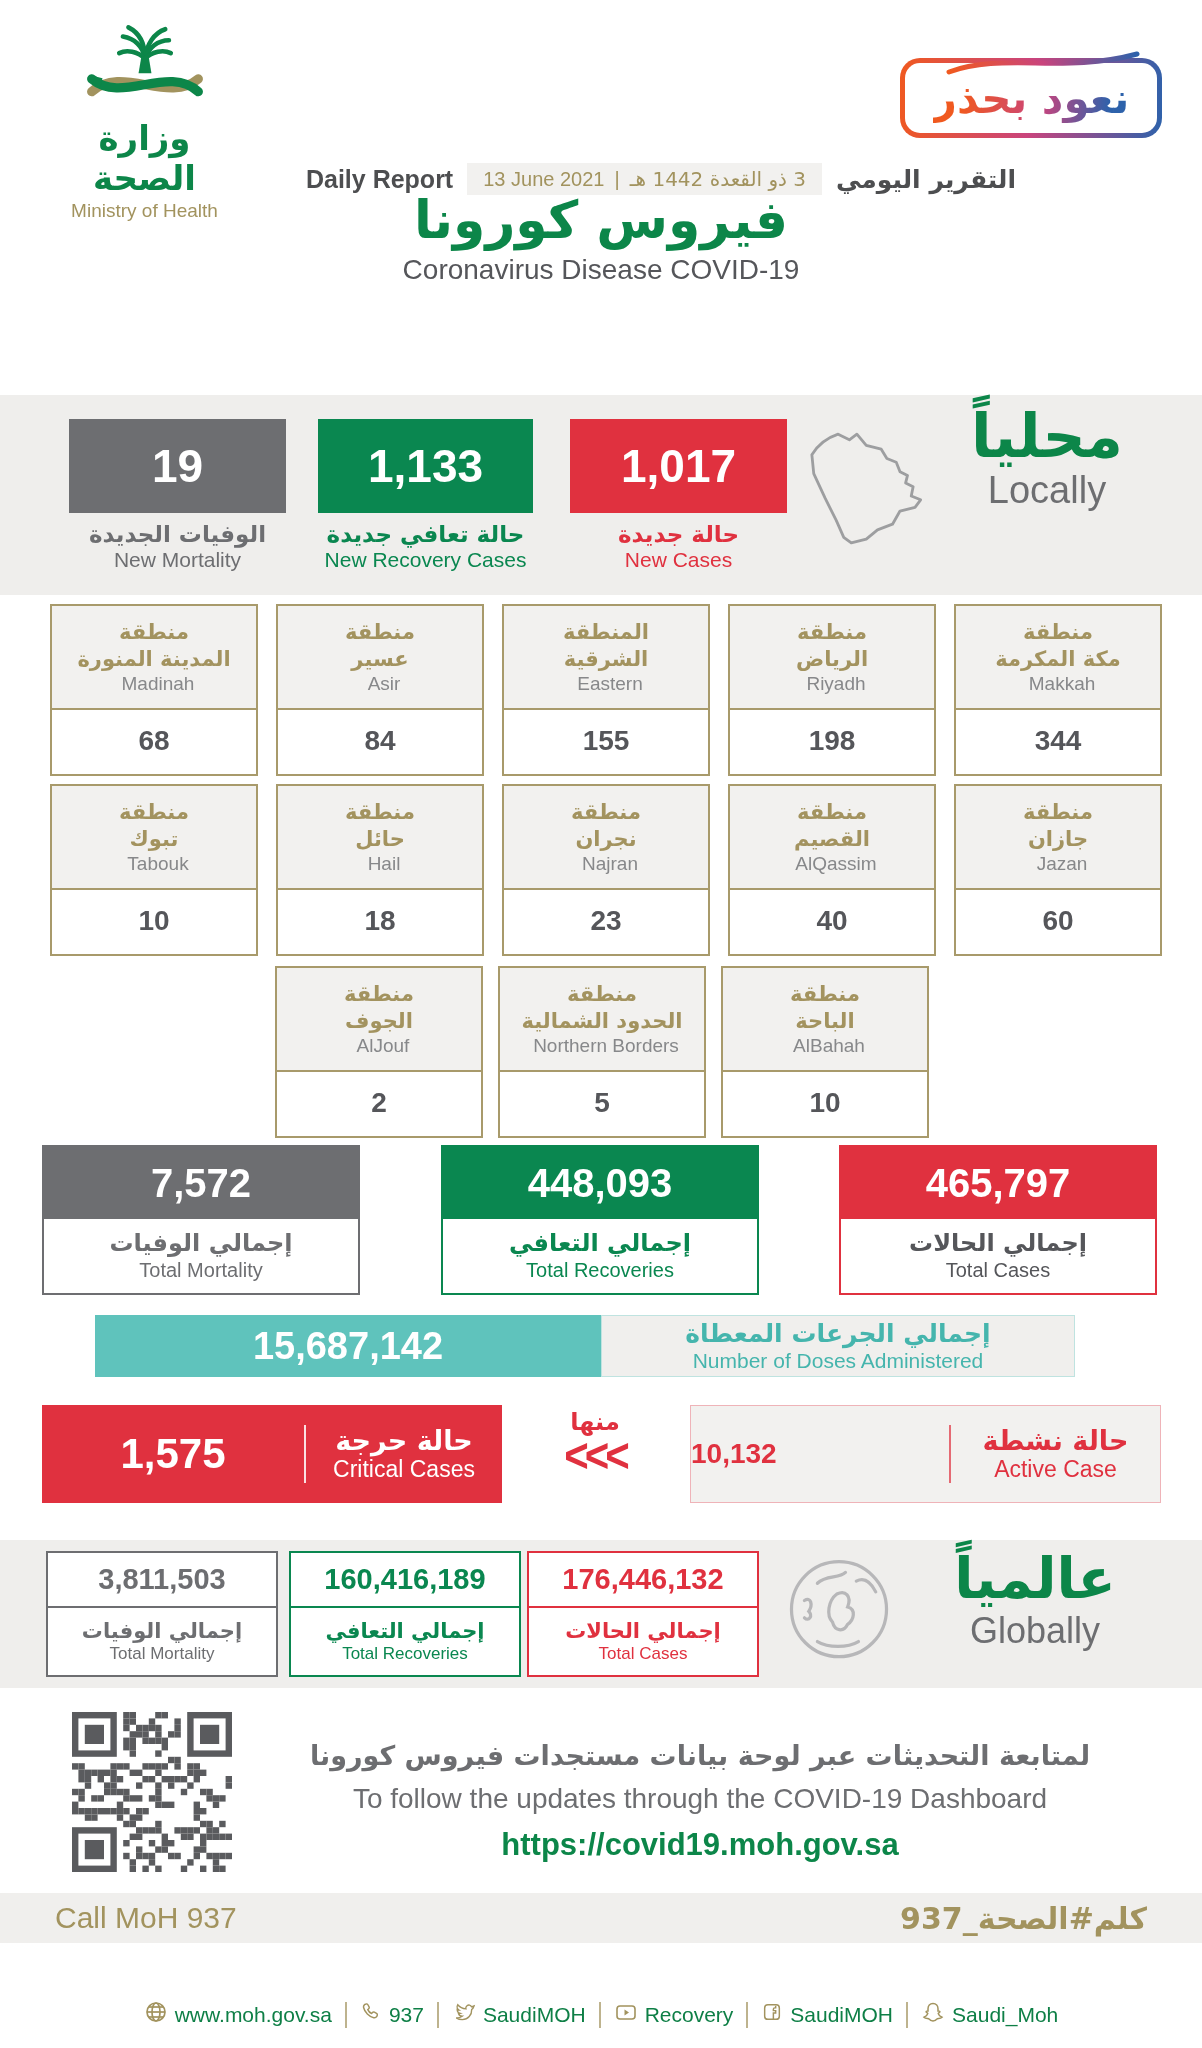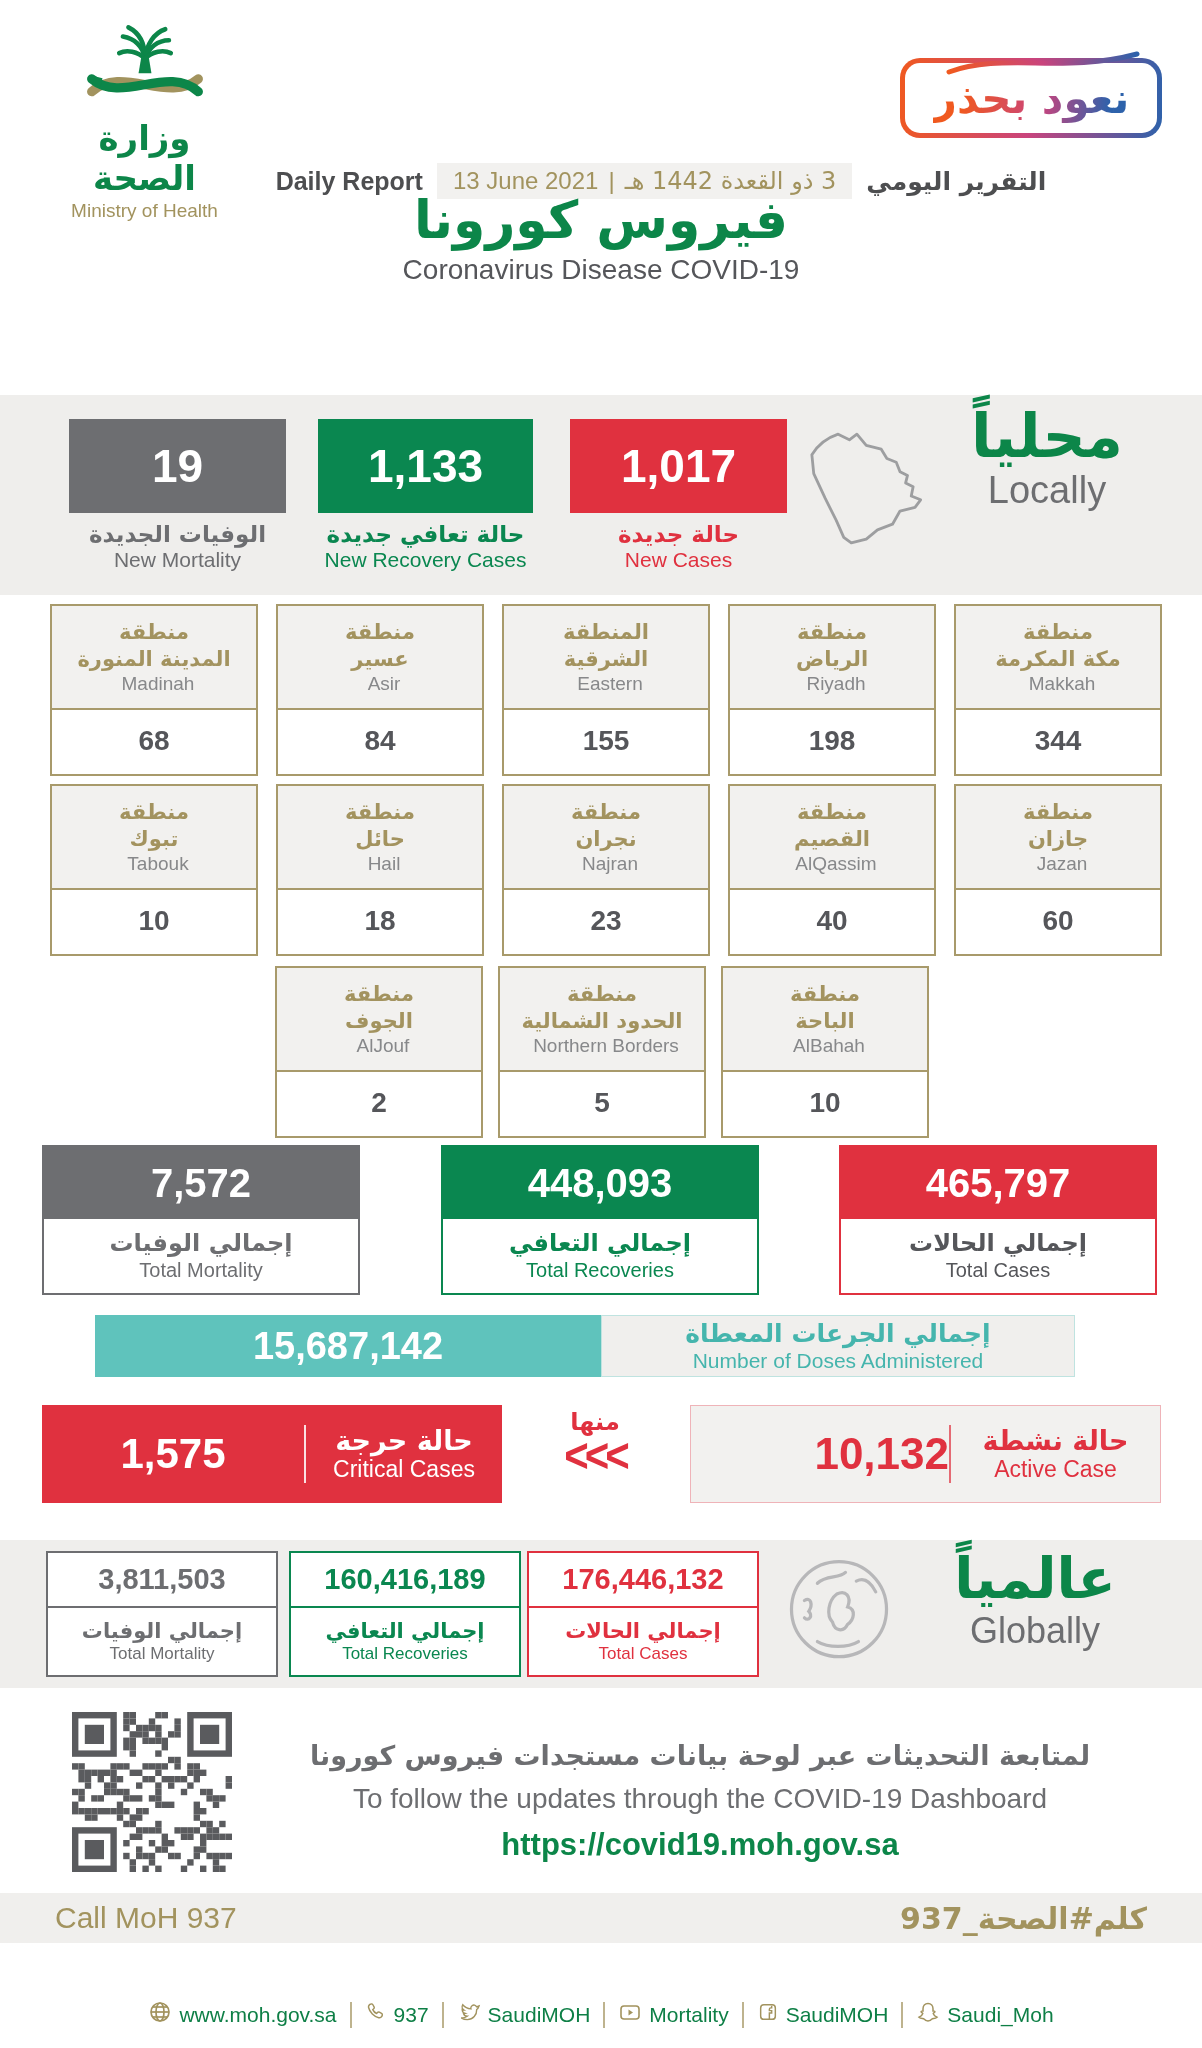--- a/index.html
+++ b/index.html
@@ -17,21 +17,21 @@
                     linear-gradient(95deg,#f0591f,#c9447d 50%,#2d62ab) border-box;
          display:flex;align-items:center;justify-content:center;}
   .badge-swoosh{position:absolute;top:-15px;right:14px;}
   .badge-text{font-size:42px;font-weight:bold;
          background:linear-gradient(95deg,#f0591f 15%,#c9447d 55%,#2d62ab 90%);
          -webkit-background-clip:text;background-clip:text;color:transparent;}
   .date-row{position:absolute;top:163px;left:0;right:0;display:flex;justify-content:center;
             align-items:center;gap:14px;padding-left:120px;}
   .daily-report{color:#4d4e50;font-size:25px;font-weight:600;}
   .date-pill{background:#f2f1ef;padding:4px 16px;display:flex;align-items:center;gap:10px;
-             font-size:24px;color:#a2935e;}
+             font-size:20px;color:#a2935e;}
   .report-ar{color:#4d4e50;font-size:25px;font-weight:bold;}
   .title{position:absolute;top:190px;left:0;right:0;text-align:center;
          font-size:52px;font-weight:bold;color:#0c8649;}
   .subtitle{position:absolute;top:254px;left:0;right:0;text-align:center;
             font-size:28px;font-weight:500;color:#55565a;}
 
   
   .band1{position:absolute;top:395px;left:0;width:1202px;height:200px;background:#efeeec;}
   .stat-box{position:absolute;top:24px;height:94px;display:flex;align-items:center;
             justify-content:center;color:#fff;font-size:46px;font-weight:bold;}
@@ -84,21 +84,21 @@
   .vdiv{width:2px;height:58px;background:rgba(255,255,255,.85);}
   .crit-labs{flex:1;text-align:center;}
   .crit-labs .ar{font-size:27px;font-weight:bold;display:block;}
   .crit-labs .en{font-size:23px;display:block;}
   .menha{position:absolute;top:1408px;left:545px;width:100px;text-align:center;color:#e0313f;}
   .menha .ar{font-size:24px;font-weight:bold;display:block;}
   .menha .chev{font-size:42px;font-weight:bold;letter-spacing:-4px;line-height:0.95;display:block;
                transform:scaleY(1.15);}
   .act-box{position:absolute;top:1405px;left:690px;width:471px;height:98px;background:#f2f1ef;
            border:1px solid #efb3b8;box-sizing:border-box;display:flex;align-items:center;color:#e0313f;}
-  .act-num{flex:0 0 258px;text-align:right;font-size:44px;font-weight:bold;}
+  .act-num{flex:0 0 258px;text-align:left;font-size:28px;font-weight:bold;}
   .rdiv{width:2px;height:58px;background:#e0313f;opacity:.7;}
   .act-labs{flex:1;text-align:center;}
   .act-labs .ar{font-size:27px;font-weight:bold;display:block;}
   .act-labs .en{font-size:23px;display:block;}
 
   
   .band2{position:absolute;top:1540px;left:0;width:1202px;height:148px;background:#efeeec;}
   .gbox{position:absolute;top:11px;width:232px;height:126px;background:#fff;box-sizing:border-box;
         border:2px solid;}
   .gnum{height:53px;display:flex;align-items:center;justify-content:center;font-size:29px;
@@ -652,21 +652,21 @@
       <span>SaudiMOH</span>
     </span>
     <span class="f-sep"></span>
     <span class="f-item">
       <span>
         <svg width="24" height="24" viewBox="0 0 24 24">
           <rect x="3" y="6" width="18" height="13" rx="3" fill="none" stroke="#a2935e" stroke-width="1.6"></rect>
           <polygon points="10.5,9.5 15,12.5 10.5,15.5" fill="#a2935e"></polygon>
         </svg>
       </span>
-      <span>Mortality</span>
+      <span>Recovery</span>
     </span>
     <span class="f-sep"></span>
     <span class="f-item">
       <span>
         <svg width="22" height="22" viewBox="0 0 24 24">
           <rect x="4" y="4" width="16" height="16" rx="3.5" fill="none" stroke="#a2935e" stroke-width="1.6"></rect>
           <path d="M13.5,20 L13.5,13 L16,13 L16,10.5 L13.5,10.5 L13.5,9 C13.5,8 14,7.5 15,7.5 L16,7.5 L16,5.2" fill="none" stroke="#a2935e" stroke-width="1.6"></path>
         </svg>
       </span>
       <span>SaudiMOH</span>

